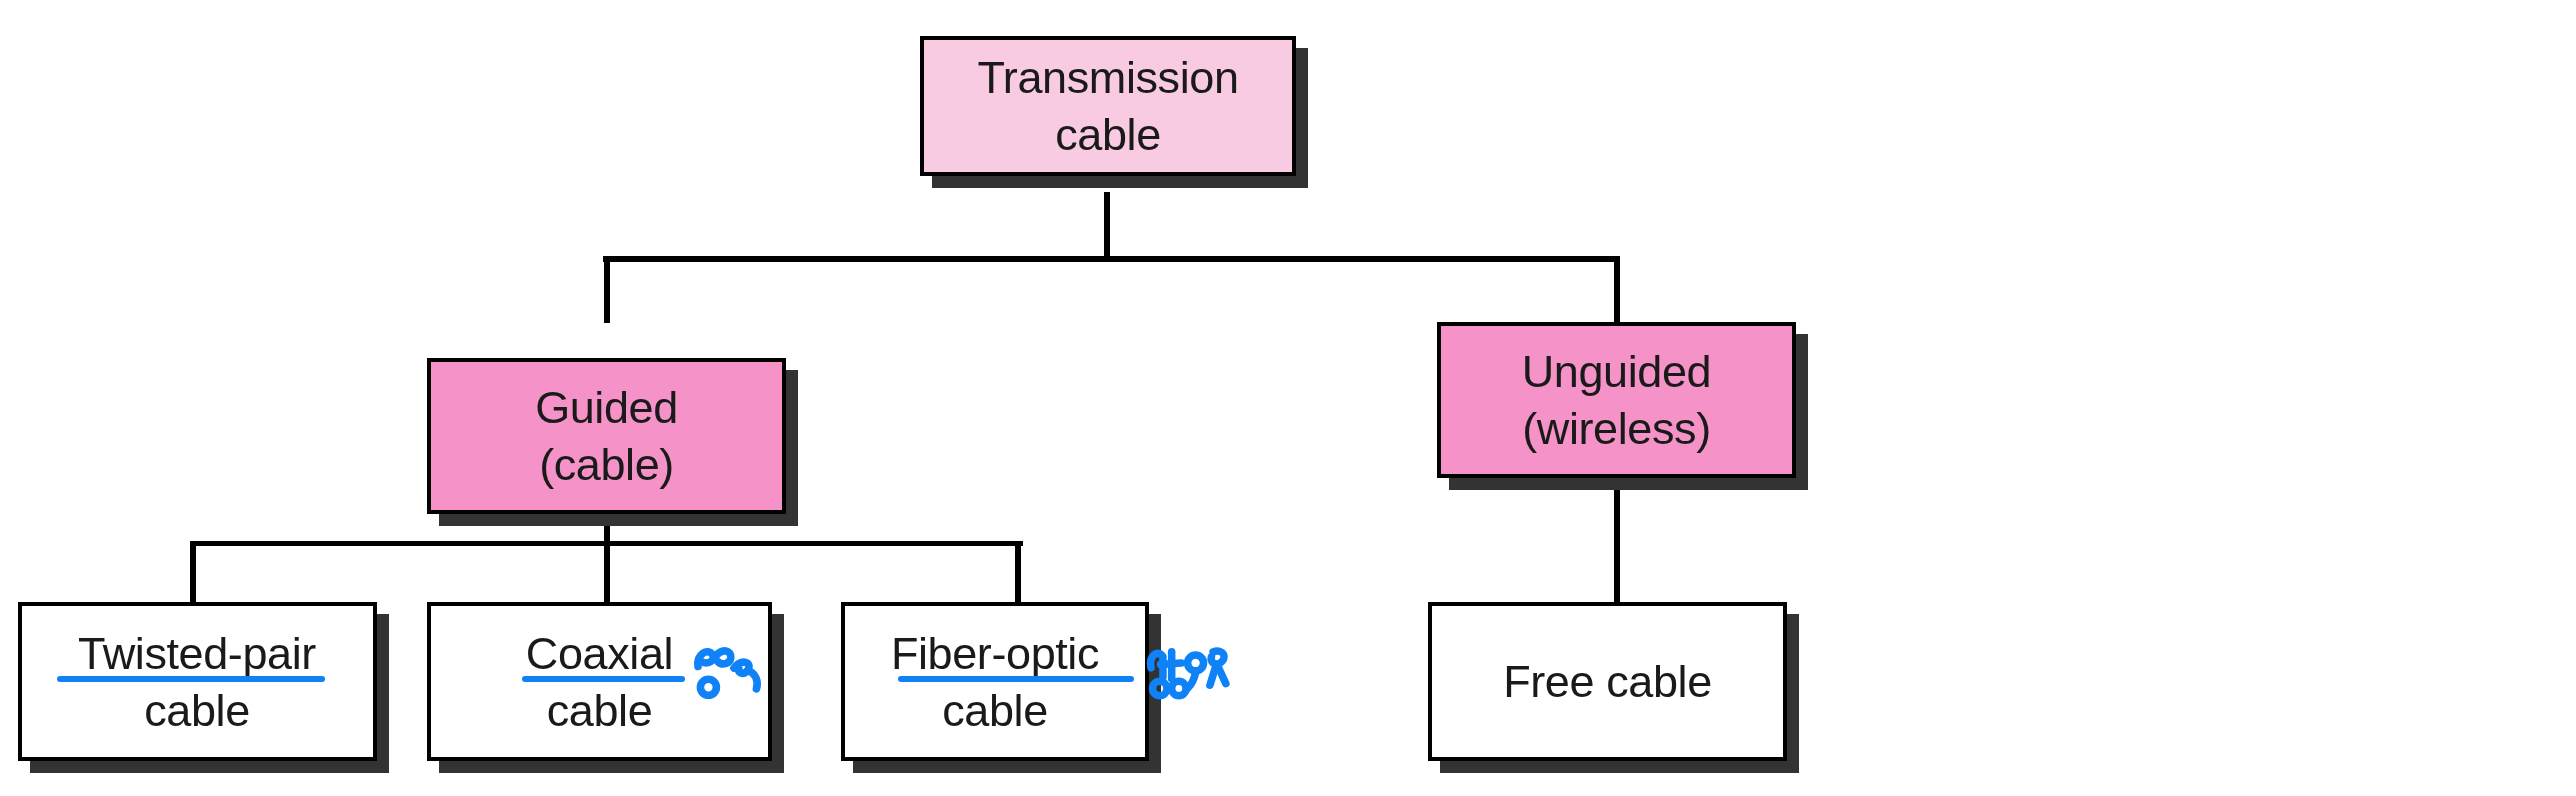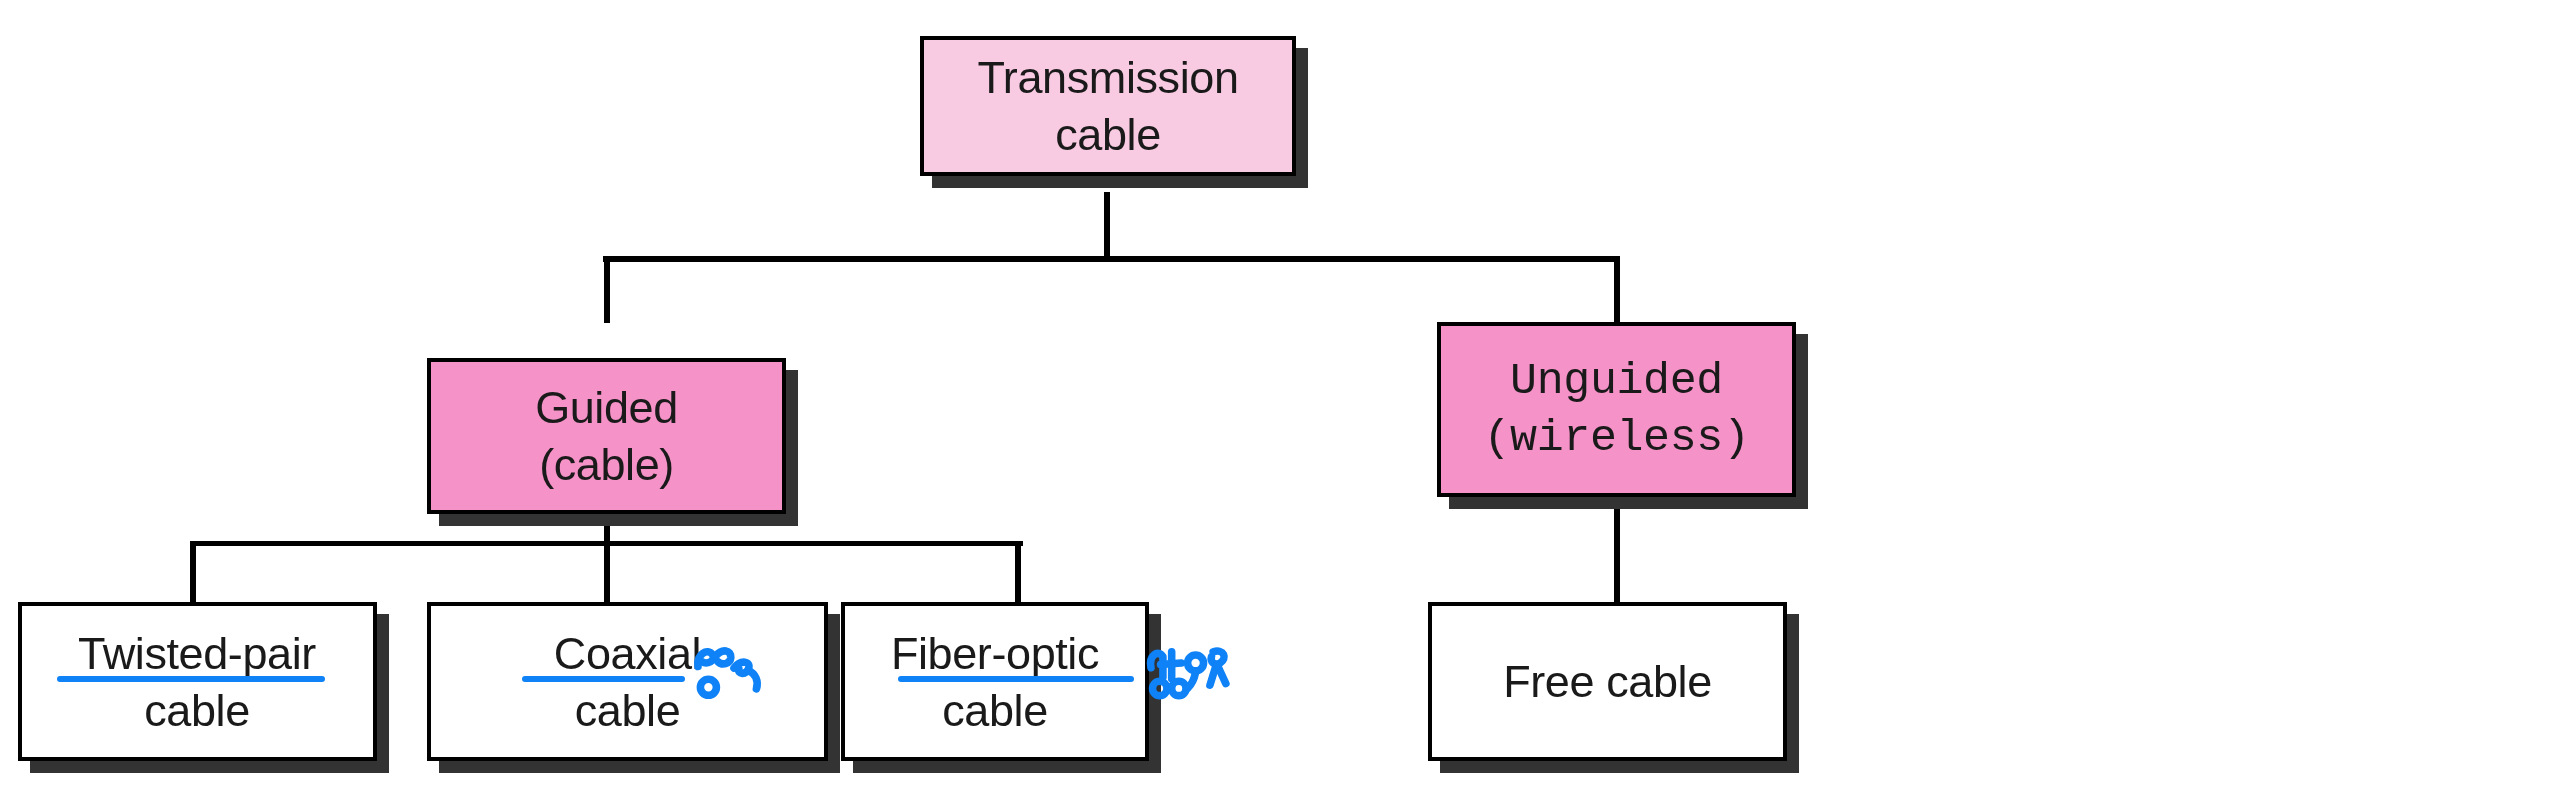--- a/index.html
+++ b/index.html
@@ -58,31 +58,31 @@
   <div class="node" style="left:920px;top:36px;width:376px;height:140px;background:var(--root_fill);">
     <span class="nl">Transmission</span>
     <span class="nl">cable</span>
   </div>
 
   <div class="node" style="left:427px;top:322px;width:359px;height:156px;background:var(--branch_fill);margin-top:36px;">
     <span class="nl">Guided</span>
     <span class="nl">(cable)</span>
   </div>
 
-  <div class="node" style="left:1437px;top:322px;width:359px;height:175px;background:var(--branch_fill);font-family:Liberation Mono, monospace;">
+  <div class="node" style="left:1437px;top:322px;width:359px;height:156px;background:var(--branch_fill);">
     <span class="nl">Unguided</span>
     <span class="nl">(wireless)</span>
   </div>
 
   <div class="node" style="left:17.5px;top:602px;width:359px;height:159px;background:var(--leaf_fill);align-items:center;">
     <span class="nl">Twisted-pair</span>
     <span class="nl">cable</span>
   </div>
 
-  <div class="node" style="left:427px;top:602px;width:401px;height:159px;background:var(--leaf_fill);">
+  <div class="node" style="left:427px;top:602px;width:345px;height:159px;background:var(--leaf_fill);">
     <span class="nl">Coaxial</span>
     <span class="nl">cable</span>
   </div>
 
   <div class="node" style="left:841px;top:602px;width:308px;height:159px;background:var(--leaf_fill);">
     <span class="nl">Fiber-optic</span>
     <span class="nl">cable</span>
   </div>
 
   <div class="node" style="left:1428px;top:602px;width:359px;height:159px;background:var(--leaf_fill);">

